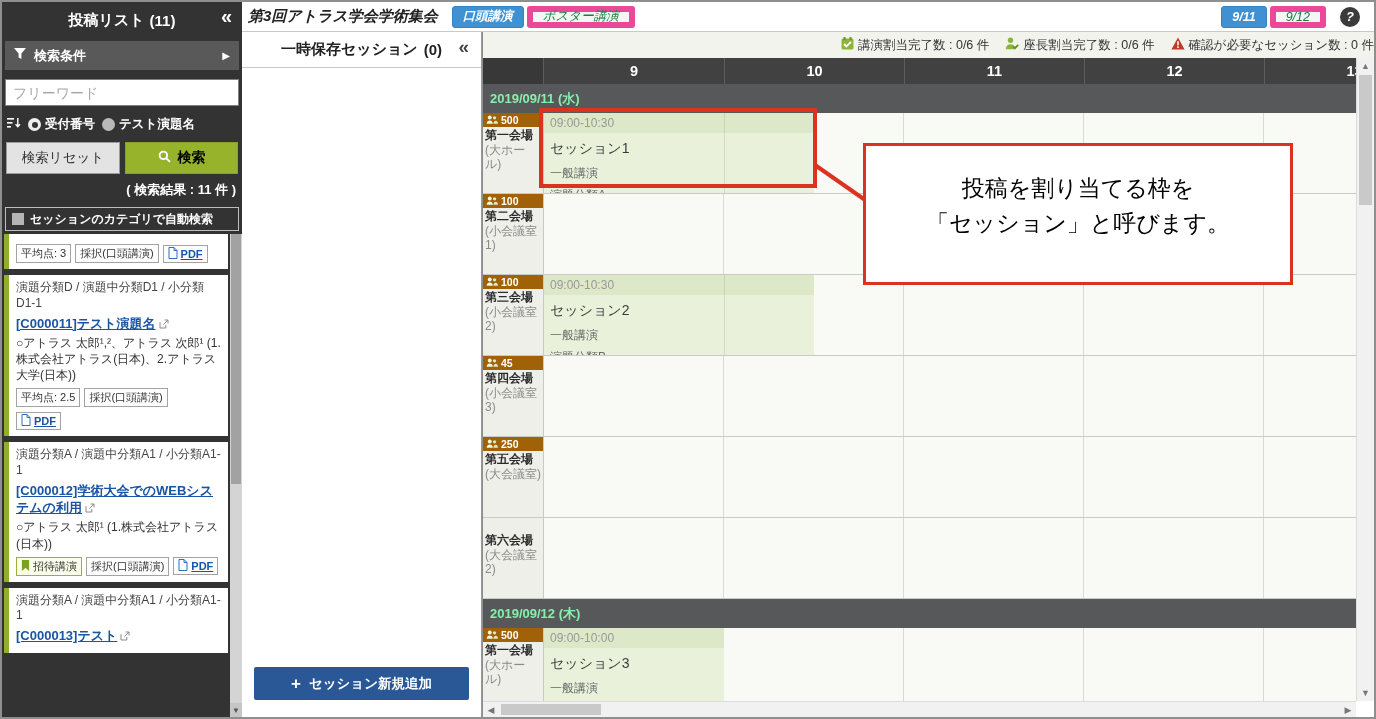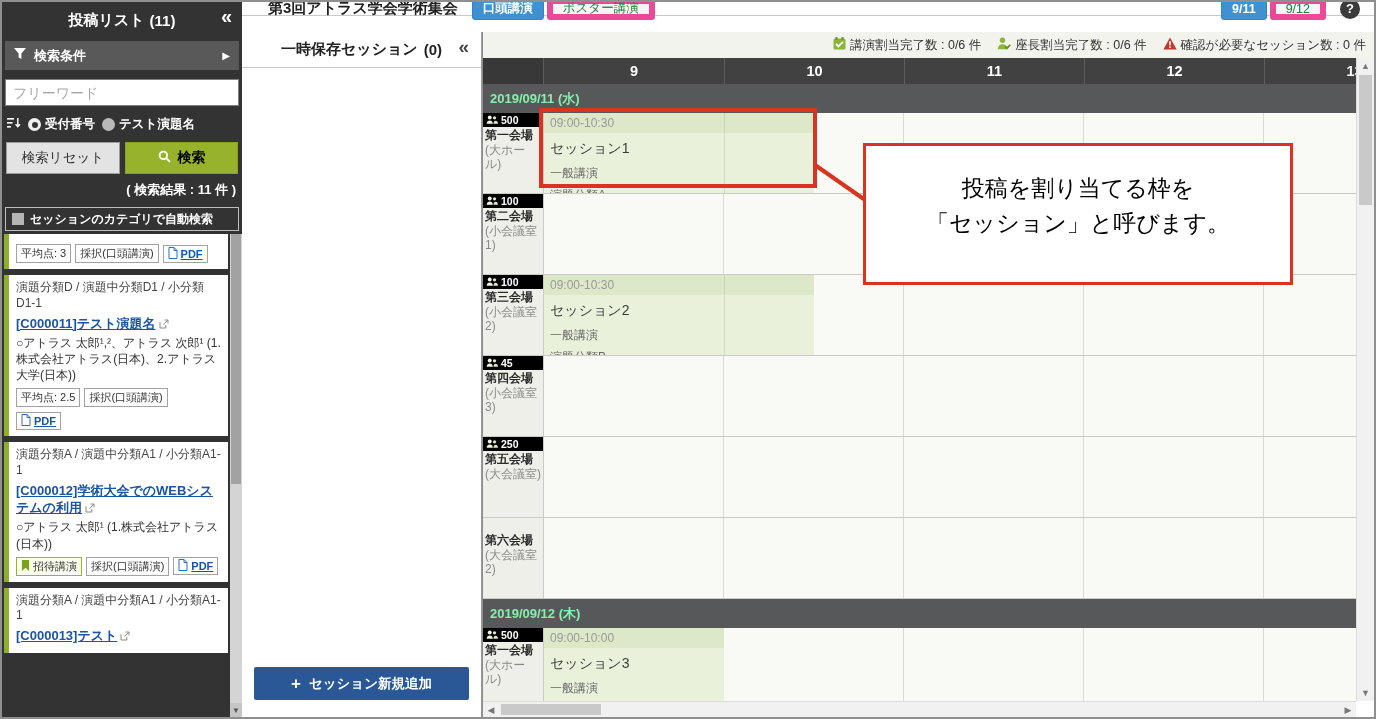--- a/index.html
+++ b/index.html
@@ -37,51 +37,51 @@
 .badge-row { display:flex; flex-wrap:wrap; gap:4px; margin-top:5px; align-items:center; }
 .badge { border:1px solid #a3a3a3; background:#fdfdfd; padding:1px 4px; font-size:11px; color:#333; display:inline-flex; align-items:center; gap:3px; }
 .badge.pdf { color:#1a55a5; cursor:pointer; }
 .badge.pdf .lbl { text-decoration:underline; font-weight:bold; }
 .badge.invited { border-color:#9ab233; background:#fbfdec; }
 .sb-scroll { position:absolute; right:0; top:0; bottom:0; width:12px; background:#d4d4d4; }
 .sb-thumb { position:absolute; top:0; left:1px; width:10px; height:250px; background:#a2a2a2; cursor:pointer; }
 .sb-sdown { position:absolute; bottom:0; left:0; width:12px; height:14px; background:#c6c6c6; color:#555; font-size:8px; display:flex; align-items:center; justify-content:center; cursor:pointer; }
 
 
-.toolbar { position:absolute; left:240px; top:0; right:0; height:14px; background:#fff; border-bottom:1px solid #c9c9c9; display:flex; align-items:center; padding:0 8px 0 26px; }
+.toolbar { position:absolute; left:240px; top:0; right:0; height:30px; background:#fff; border-bottom:1px solid #c9c9c9; display:flex; align-items:center; padding:0 8px 0 6px;font-style:italic; }
 .tb-title { font-size:15px; font-weight:bold; color:#222; margin-right:14px; white-space:nowrap; }
 .tab, .datebtn { height:22px; padding:0 10px; display:flex; align-items:center; font-size:12.5px; border-radius:3px; cursor:pointer; white-space:nowrap; }
 .tab.active, .datebtn.active { background:#4091d2; color:#fff; font-weight:bold; border:1px solid #3583c4; }
 .tab.inactive, .datebtn.inactive { background:#f5f5f5; color:#15803d; border:6px solid #ec4899; }
 .tab + .tab, .datebtn + .datebtn { margin-left:3px; }
 .tb-spacer { flex:1; }
 .tb-help { width:20px; height:20px; border-radius:50%; background:#3b3b3b; color:#fff; font-weight:bold; font-size:13px; display:flex; align-items:center; justify-content:center; margin:0 6px 0 14px; cursor:pointer; flex:0 0 20px; }
 
 
 .temp-panel { position:absolute; left:240px; top:30px; width:240px; bottom:0; background:#fff; border-right:1px solid #999; }
 .tp-header { height:36px; border-bottom:1px solid #c9c9c9; display:flex; align-items:center; justify-content:center; gap:6px; font-size:15px; font-weight:bold; color:#222; position:relative; }
 .tp-collapse { position:absolute; right:12px; top:4px; font-size:19px; color:#444; cursor:pointer; }
 .tp-add { position:absolute; left:12px; right:12px; bottom:17px; height:33px; background:#2a5796; color:#fff; font-weight:bold; font-size:13.5px; display:flex; align-items:center; justify-content:center; gap:8px; border:none; border-radius:2px; cursor:pointer; font-family:inherit; }
 .tp-plus { font-size:17px; font-weight:bold; }
 
 
 .tt-area { position:absolute; left:480px; top:30px; right:0; bottom:0; background:#fff; border-left:1px solid #8d8d8d; }
-.tt-status { position:absolute; top:0; left:0; right:0; height:26px; background:#f3f3ee; display:flex; align-items:center; justify-content:flex-end; gap:16px; padding-right:8px; font-size:12.5px; color:#333; }
+.tt-status { position:absolute; top:0; left:0; right:0; height:26px; background:#f3f3ee; display:flex; align-items:center; justify-content:flex-end; gap:16px; font-size:12.5px; color:#333; }
 .st-item { display:flex; align-items:center; gap:4px; }
 .tt-headrow { position:absolute; top:26px; left:0; right:18px; height:26px; background:#414141; display:flex; overflow:hidden; }
 .tt-spacer { flex:0 0 61px; background:#383838; border-right:1px solid #5d5d5d; }
 .tt-hours { flex:1; display:flex; overflow:hidden; }
 .tt-hour { flex:0 0 180px; border-left:1px solid #5d5d5d; color:#fff; font-weight:bold; font-size:14.5px; display:flex; align-items:center; justify-content:center; }
 .tt-hour:first-child { border-left:none; }
 .tt-body { position:absolute; top:52px; bottom:16px; left:0; right:18px; overflow:hidden; }
 .tt-date { height:29px; background:#57585a; color:#86efac; font-weight:bold; font-size:13px; display:flex; align-items:center; padding-left:7px; }
 .tt-row { height:81px; display:flex; border-bottom:1px solid #c9c9c9; }
 .tt-row.partial { height:10px; overflow:hidden; border-bottom:none; }
 .tt-room { flex:0 0 61px; background:#efefe9; border-right:1px solid #c9c9c9; font-size:12px; overflow:hidden; }
-.cap-badge { height:14px; background:#000000; color:#fff; font-weight:bold; font-size:10.5px; display:flex; align-items:center; gap:3px; padding:0 3px; margin-bottom:1px; }
+.cap-badge { height:14px; background:#a16207; color:#fff; font-weight:bold; font-size:10.5px; display:flex; align-items:center; gap:3px; padding:0 3px; margin-bottom:1px; }
 .cap-badge.empty { background:transparent; }
 .room-name { font-weight:bold; color:#2b2b2b; line-height:1.22; padding:0 2px; }
 .room-venue { color:#8a8a8a; line-height:1.2; padding:0 2px; }
 .tt-lane { flex:1; position:relative; background:#f9f9f5; background-image:repeating-linear-gradient(to right, transparent 0 179px, #dad9d2 179px 180px); cursor:pointer; }
 .tt-session { position:absolute; top:0; height:100%; background:#e9f1db; overflow:hidden; cursor:pointer; }
 .sess-grid { position:absolute; top:0; bottom:0; width:1px; background:rgba(90,110,60,.16); }
 .sess-time { height:20px; background:#dce8c8; color:#999; font-size:12px; padding:3px 0 0 6px; }
 .sess-name { margin:7px 6px 0; font-size:14px; color:#3c3c3c; }
 .sess-type { margin:7px 6px 0; font-size:12px; color:#666; }
 .sess-cat { margin:5px 6px 0; font-size:12px; color:#666; }

